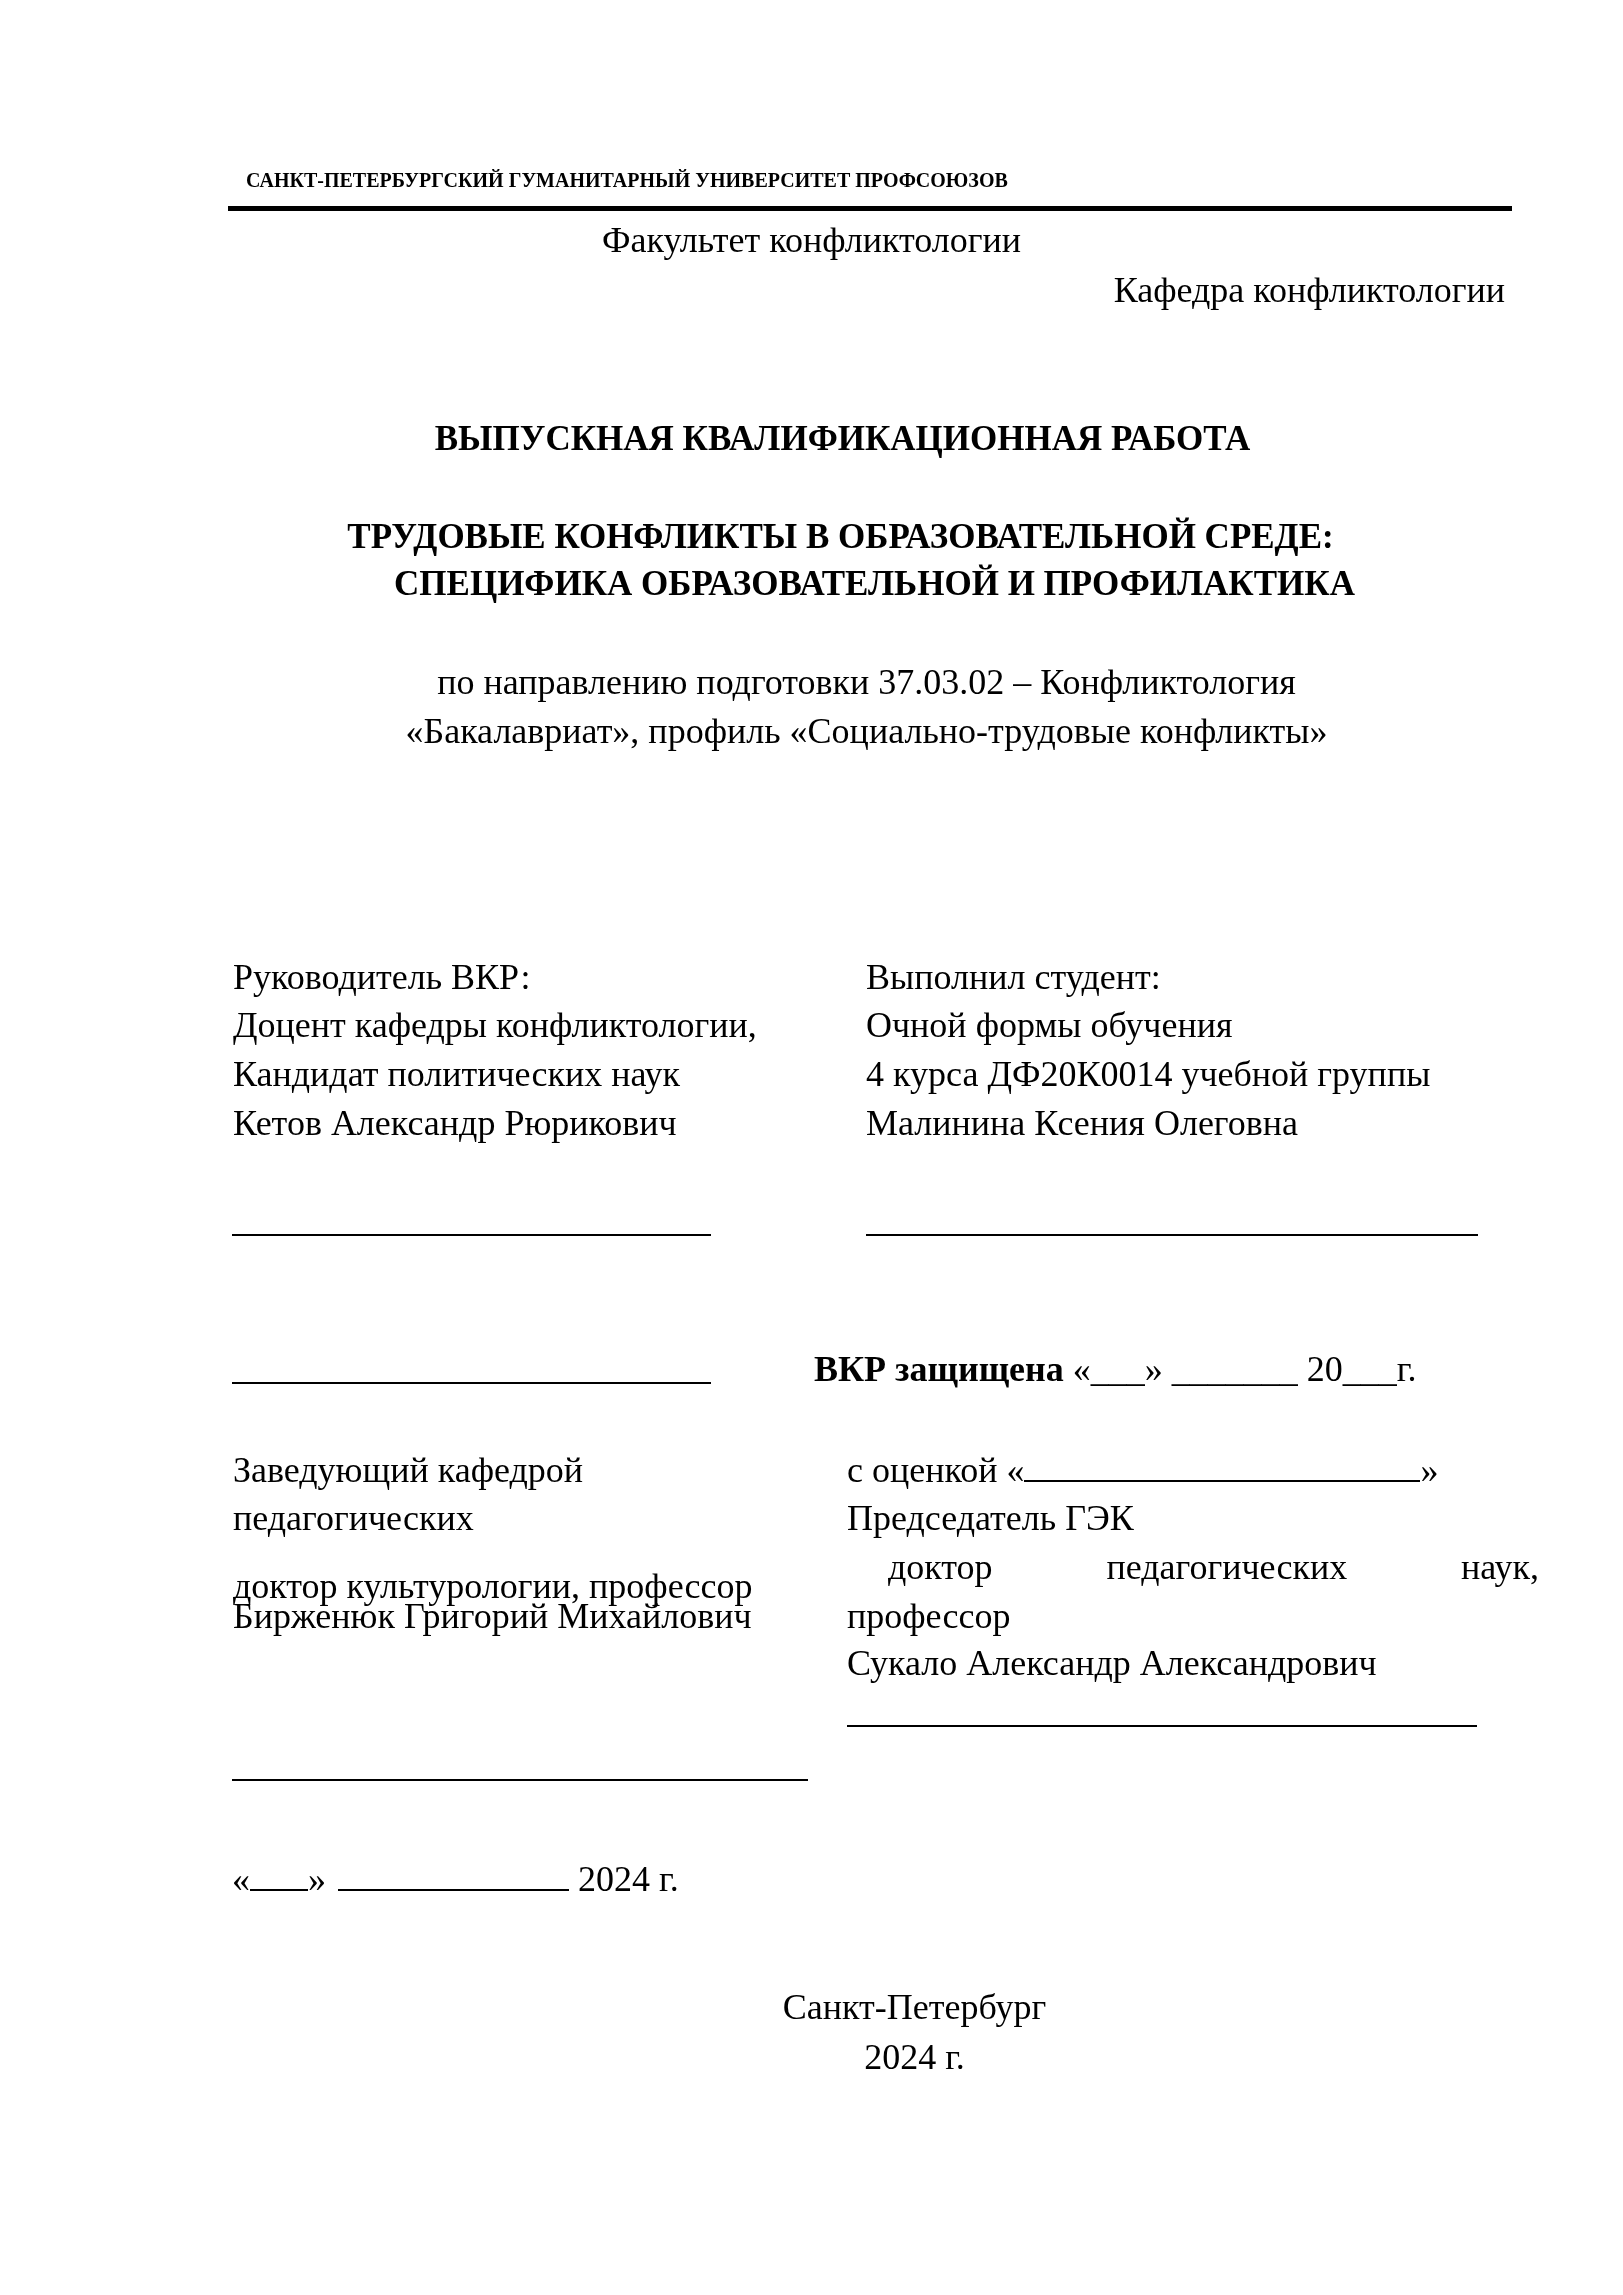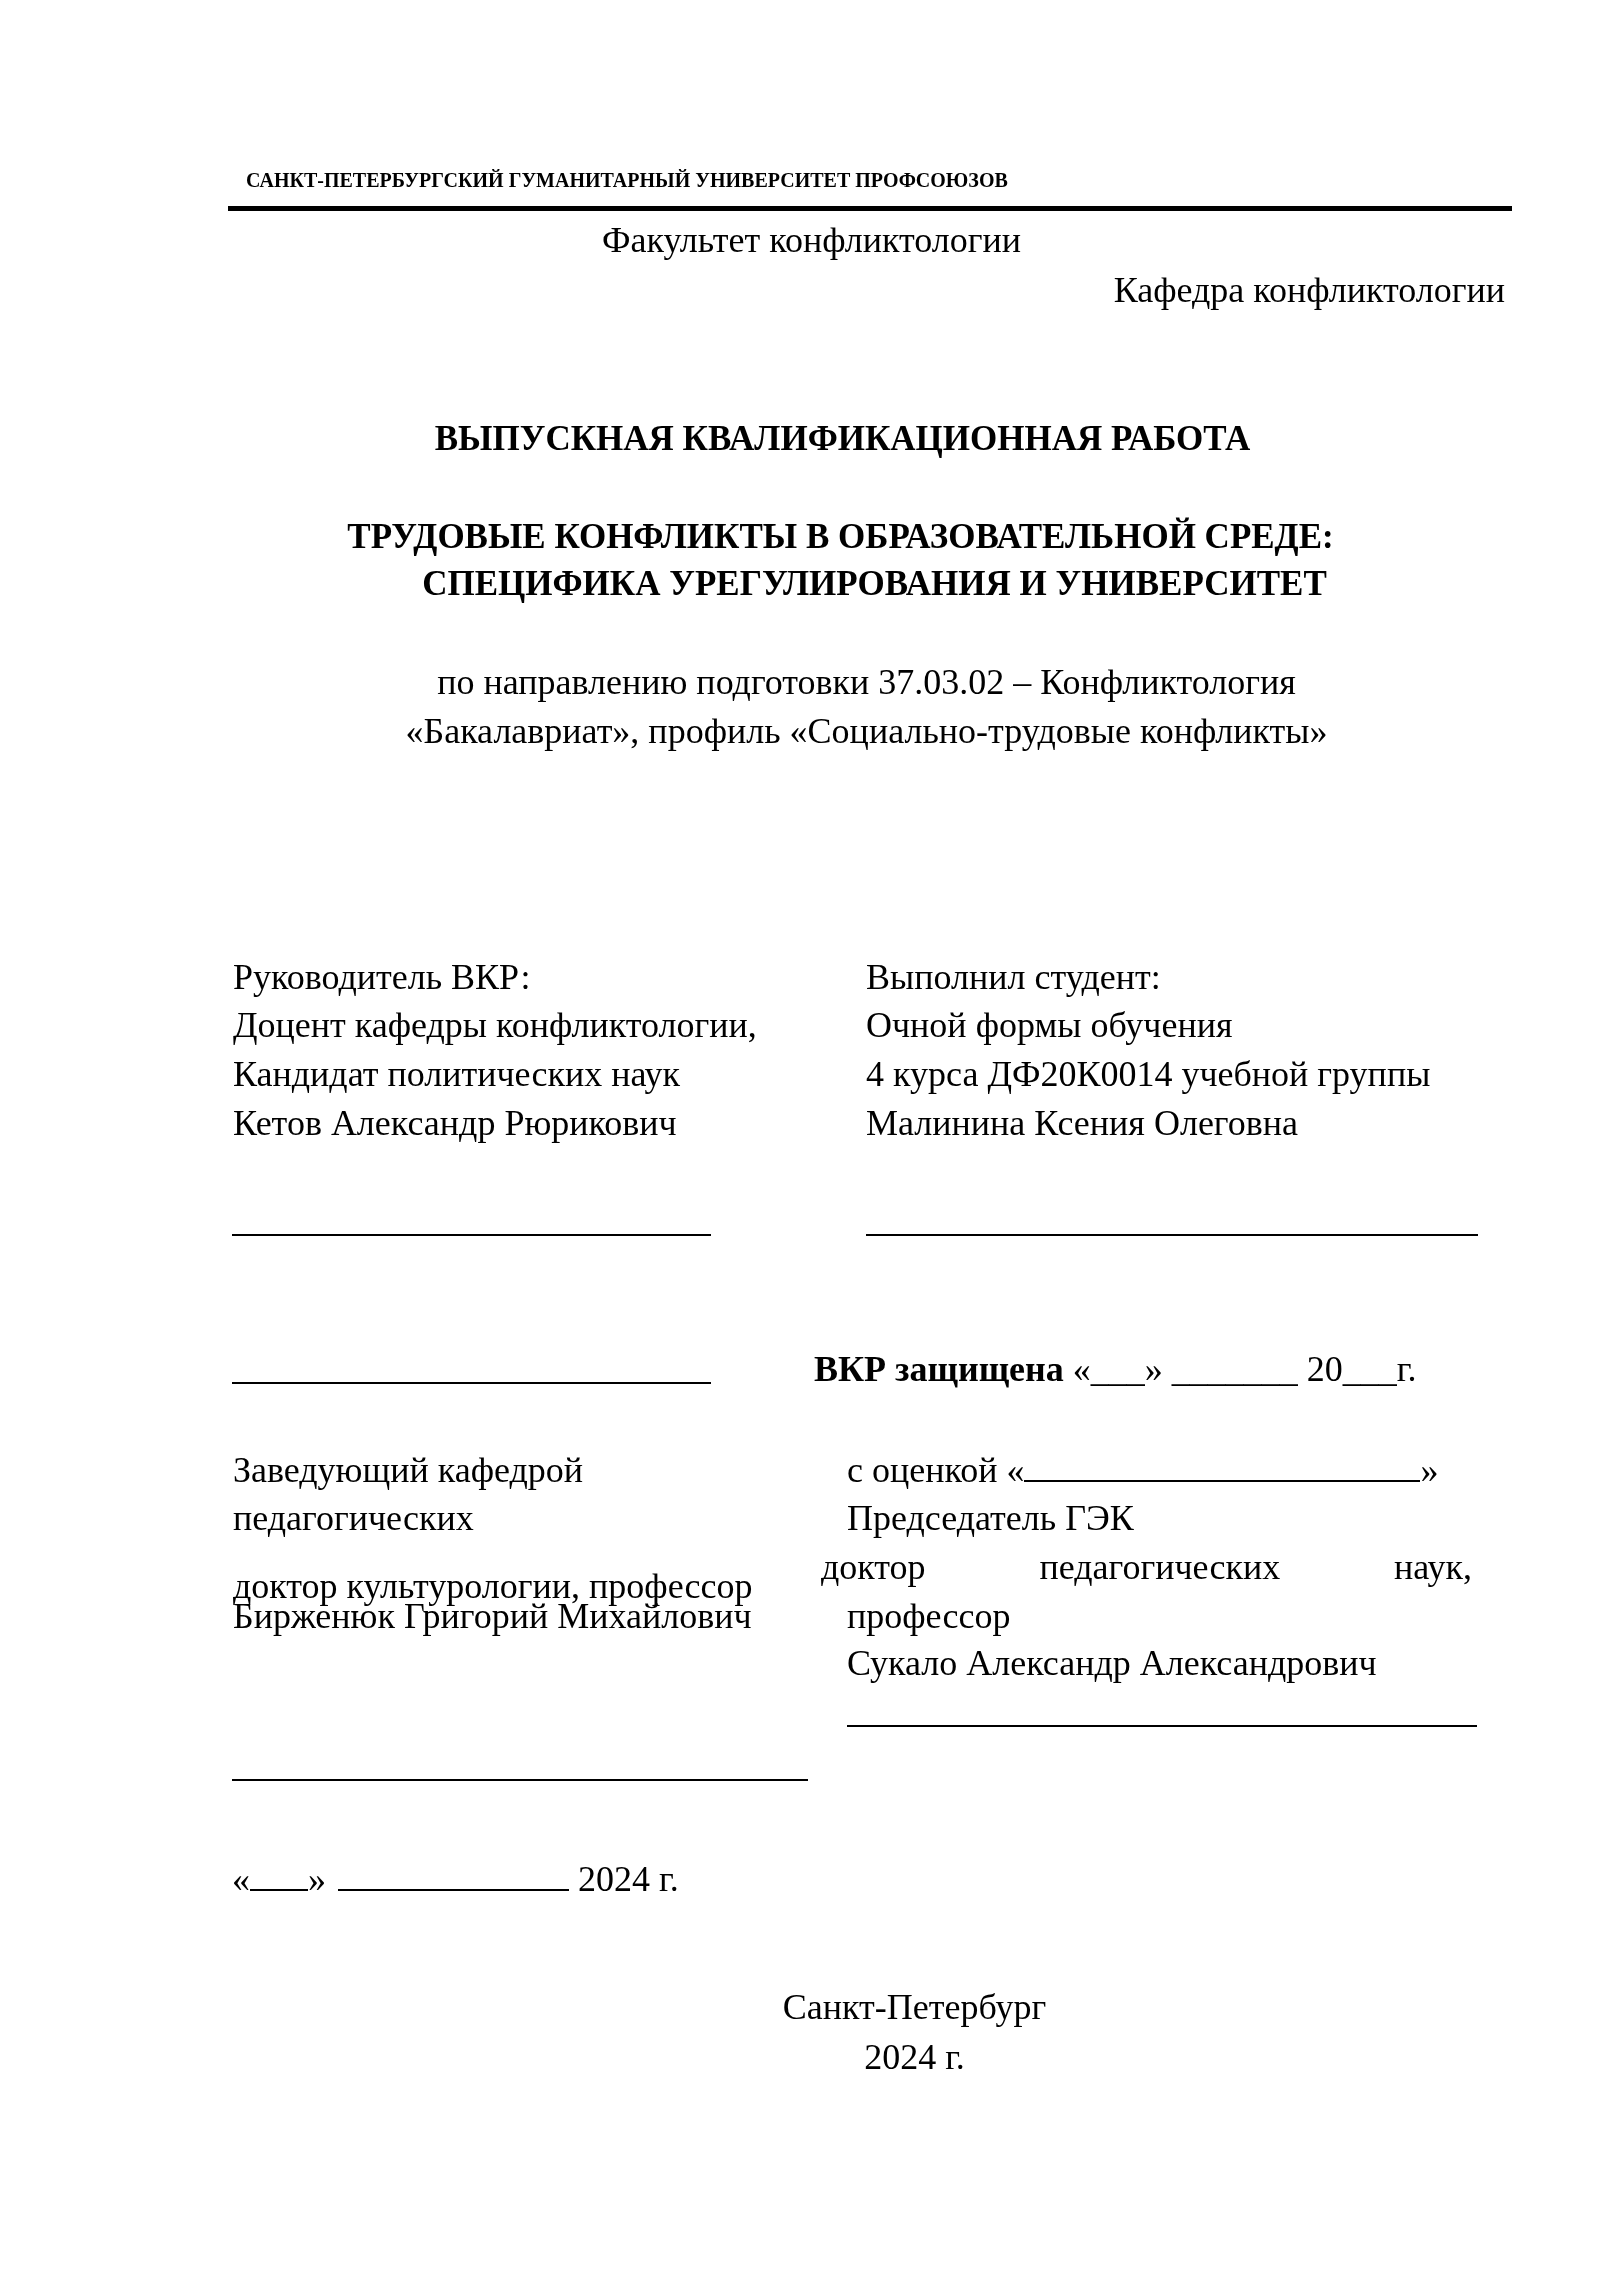--- a/index.html
+++ b/index.html
@@ -18,21 +18,21 @@
 </head>
 <body>
 
 <div class="t b hdr" style="left:246px; top:170px;">САНКТ-ПЕТЕРБУРГСКИЙ ГУМАНИТАРНЫЙ УНИВЕРСИТЕТ ПРОФСОЮЗОВ</div>
 <div class="rule" style="left:228px; top:206px; width:1284px; height:4.7px;"></div>
 <div class="t center" style="left:0; width:1623px; top:222px; box-sizing:border-box;">Факультет конфликтологии</div>
 <div class="t" style="right:118px; top:272px;">Кафедра конфликтологии</div>
 
 <div class="t b ttl center" style="left:0; width:1623px; top:421px; padding-left:62px; box-sizing:border-box;">ВЫПУСКНАЯ КВАЛИФИКАЦИОННАЯ РАБОТА</div>
 <div class="t b ttl center" style="left:0; width:1623px; top:519px; padding-left:58px; box-sizing:border-box;">ТРУДОВЫЕ КОНФЛИКТЫ В ОБРАЗОВАТЕЛЬНОЙ СРЕДЕ:</div>
-<div class="t b ttl center" style="left:0; width:1623px; top:566px; padding-left:126px; box-sizing:border-box;">СПЕЦИФИКА УРЕГУЛИРОВАНИЯ И УНИВЕРСИТЕТ</div>
+<div class="t b ttl center" style="left:0; width:1623px; top:566px; padding-left:126px; box-sizing:border-box;">СПЕЦИФИКА ОБРАЗОВАТЕЛЬНОЙ И ПРОФИЛАКТИКА</div>
 <div class="t center" style="left:0; width:1623px; top:664px; padding-left:110px; box-sizing:border-box;">по направлению подготовки 37.03.02 – Конфликтология</div>
 <div class="t center" style="left:0; width:1623px; top:713px; padding-left:110px; box-sizing:border-box;">«Бакалавриат», профиль «Социально-трудовые конфликты»</div>
 
 <div>
   <div class="t" style="left:233px; top:959px;">Руководитель ВКР:</div>
   <div class="t" style="left:233px; top:1007px;">Доцент кафедры конфликтологии,</div>
   <div class="t" style="left:233px; top:1056px;">Кандидат политических наук</div>
   <div class="t" style="left:233px; top:1105px;">Кетов Александр Рюрикович</div>
   <div class="uline" style="left:232px; top:1234px; width:479px;"></div>
 </div>
@@ -56,21 +56,21 @@
   <div class="t" style="left:233px; top:1568px;">доктор культурологии, профессор</div>
   <div class="t" style="left:233px; top:1598px;">Бирженюк Григорий Михайлович</div>
   <div class="uline" style="left:232px; top:1779px; width:576px;"></div>
 </div>
 
 <div>
   <div class="t" style="left:847px; top:1452px;">
     <span>с оценкой «</span><span class="fill" style="width:396px;"></span><span>»</span>
   </div>
   <div class="t" style="left:847px; top:1500px;">Председатель ГЭК</div>
-  <div class="just" style="left:821px; top:1549px; width:651px;">
+  <div class="just" style="left:888px; top:1549px; width:651px;">
     <span>доктор</span>
     <span>педагогических</span>
     <span>наук,</span>
   </div>
   <div class="t" style="left:847px; top:1598px;">профессор</div>
   <div class="t" style="left:847px; top:1645px;">Сукало Александр Александрович</div>
   <div class="uline" style="left:847px; top:1725px; width:630px;"></div>
 </div>
 
 <div class="t" style="left:232px; top:1861px;">

